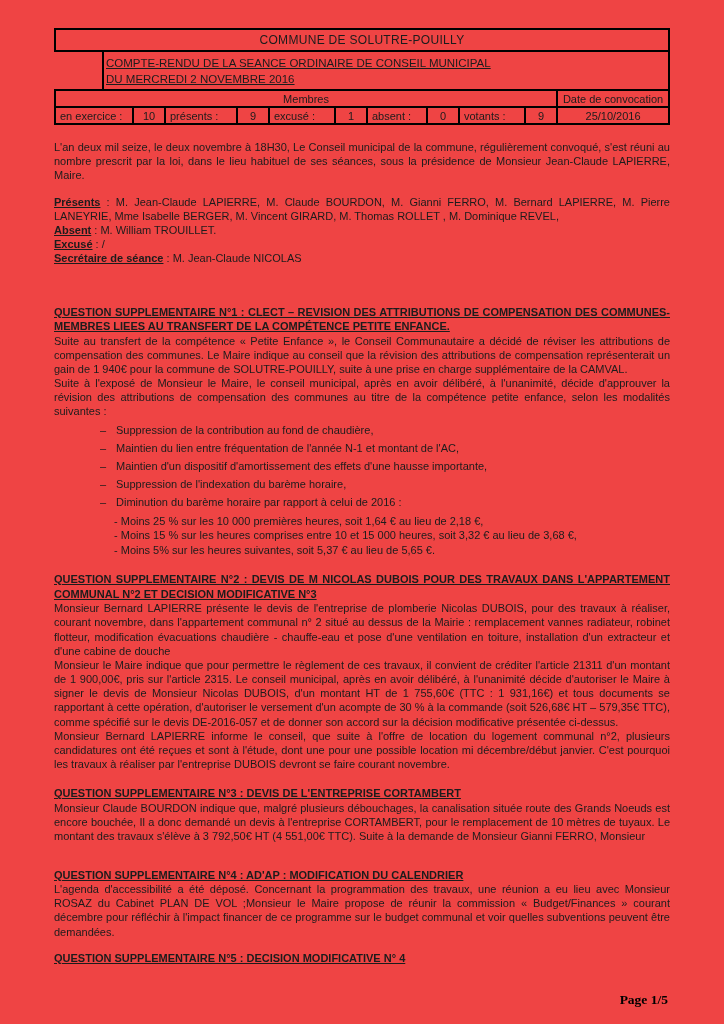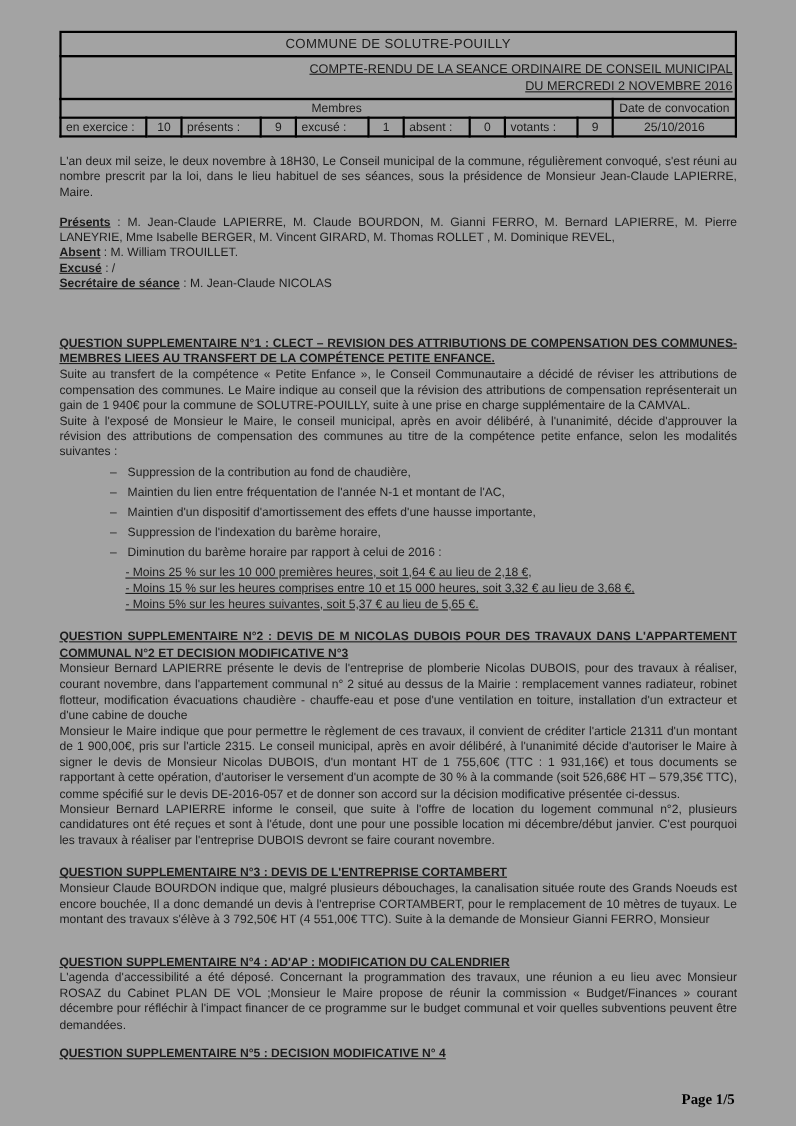--- a/index.html
+++ b/index.html
@@ -1,30 +1,30 @@
 <!DOCTYPE html>
 <html><head>
 <meta charset="utf-8">
 <style>
   * { margin:0; padding:0; box-sizing:border-box; }
   html,body { background:#ffffff; }
   .page {
-    width:724px; height:1024px; background:#a3a3a3; position:relative;
+    width:724px; height:1024px; background:#ef4444; position:relative;
     padding:28px 54px 0 54px; overflow:hidden;
     font-family:"Liberation Sans", sans-serif; font-size:11px; color:#1c1c1c;
   }
   .u { text-decoration:underline; }
 
   
   .commune-box {
     border:2px solid #000; text-align:center; padding:3px 2px 3px;
     font-size:12px; letter-spacing:.3px;
   }
   .title-box {
-    border:2px solid #000; margin-top:-2px; text-align:right; padding:3px 2px 2px;
+    border:2px solid #000; margin-top:-2px; text-align:left; padding:3px 2px 2px;margin-left:48px;
   }
   .title-line { font-size:11.5px; line-height:16px; }
 
   table.members { width:100%; border-collapse:collapse; margin-top:-2px; table-layout:fixed; }
   table.members td { border:2px solid #000; padding:1px 4px; font-size:11px; height:17px; }
   table.members .center { text-align:center; }
   table.members .num { text-align:center; }
 
   .content { margin-top:15px; }
   p.para { text-align:justify; line-height:1.29; }
@@ -33,21 +33,21 @@
 
   .qhead { font-weight:bold; text-align:justify; line-height:1.32; }
   .prealable {
     font-family:"Liberation Serif", serif; font-style:italic; font-weight:bold;
     font-size:11px; text-align:justify; line-height:1.3;
   }
 
   .bullets { margin-left:46px; margin-top:4px; }
   .bullet { display:flex; margin-bottom:4px; line-height:1.29; }
   .bullet .marker { flex:none; width:16px; }
-  .subbullets { margin-left:14px;text-decoration:underline; }
+  .subbullets { margin-left:14px; }
   .subbullets p { line-height:1.32; text-align:left; }
 
   .footer {
     position:absolute; right:56px; bottom:16px;
     font-family:"Liberation Serif", serif; font-weight:bold; font-size:13.5px; color:#000;
   }
 </style>
 </head>
 <body>
 

